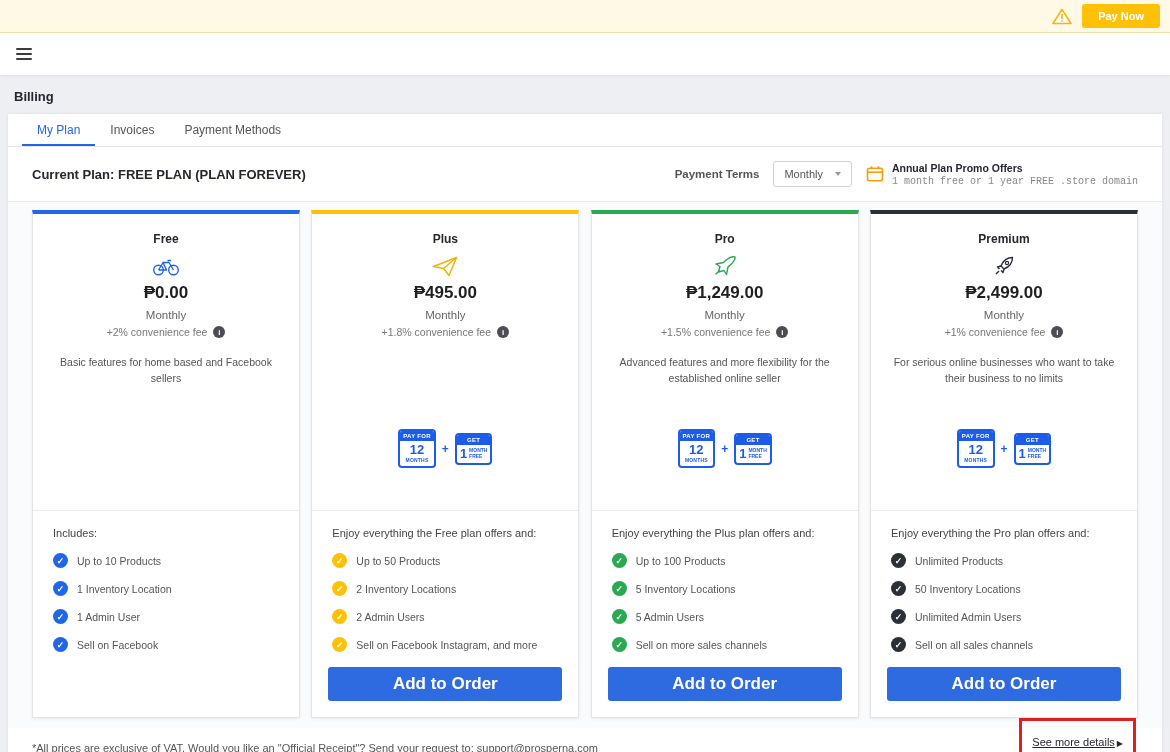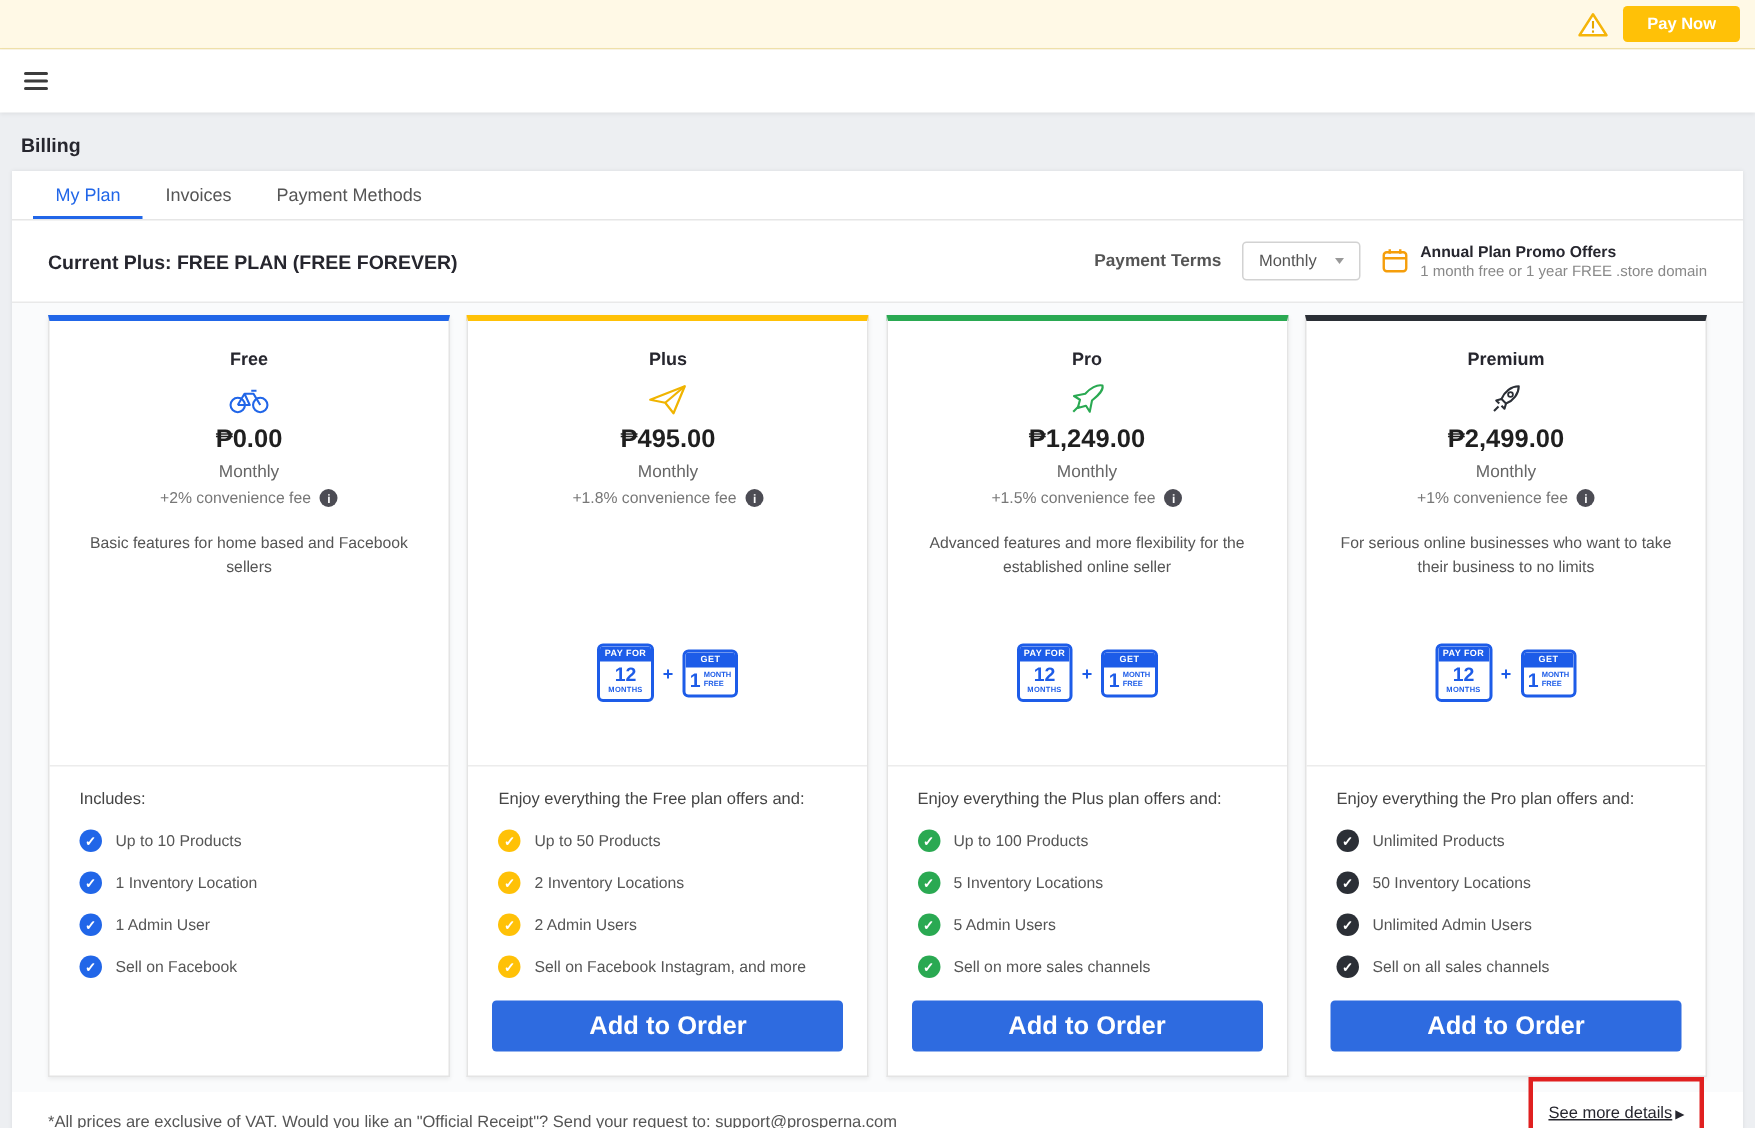--- a/index.html
+++ b/index.html
@@ -46,21 +46,21 @@
   .current-title { font-size:13px; font-weight:bold; color:#26262e; }
   .current-right { display:flex; align-items:center; gap:14px; }
   .pt-label { font-size:11.5px; color:#555; font-weight:bold; }
   .select {
     display:flex; align-items:center; gap:12px; border:1px solid #d2d2d2; border-radius:3px;
     padding:6px 10px; font-size:11px; color:#555; background:#fff; cursor:pointer;
   }
   .chev { width:0; height:0; border-left:3.5px solid transparent; border-right:3.5px solid transparent; border-top:4px solid #999; }
   .promo-offer { display:flex; align-items:center; gap:8px; }
   .promo-text .t1 { font-size:10.5px; font-weight:bold; color:#26262e; }
-  .promo-text .t2 { font-size:10px; color:#888; margin-top:2px; }
+  .promo-text .t2 { font-size:10px; color:#888; margin-top:2px;font-family:Liberation Mono, monospace; }
   
   .plans { display:flex; justify-content:space-between; padding:8px 24px 10px; background:#fafbfc; }
   .card {
     width:268px; background:#fff; border:1px solid #e4e4e4;
     border-top:4px solid var(--accent,#ccc);
     box-shadow:0 1px 3px rgba(0,0,0,.07);
     display:flex; flex-direction:column;
   }
   .card-top { height:296px; display:flex; flex-direction:column; align-items:center; padding:18px 22px 0; }
   .plan-name { font-size:12px; font-weight:bold; color:#26262e; }
@@ -129,21 +129,21 @@
 
 <div class="panel">
 
   <div class="tabs">
     <div class="tab active">My Plan</div>
     <div class="tab">Invoices</div>
     <div class="tab">Payment Methods</div>
   </div>
 
   <div class="current-row">
-    <div class="current-title">Current Plus: FREE PLAN (FREE FOREVER)</div>
+    <div class="current-title">Current Plan: FREE PLAN (PLAN FOREVER)</div>
     <div class="current-right">
       <span class="pt-label">Payment Terms</span>
       <div class="select">
         <span>Monthly</span>
         <span class="chev"></span>
       </div>
       <div class="promo-offer">
         <span style="display:flex;">
           <svg width="18" height="18" viewBox="0 0 18 18">
               <rect x="1.5" y="3.2" width="15" height="12.6" rx="2" fill="none" stroke="#f59e0b" stroke-width="1.6"></rect>

